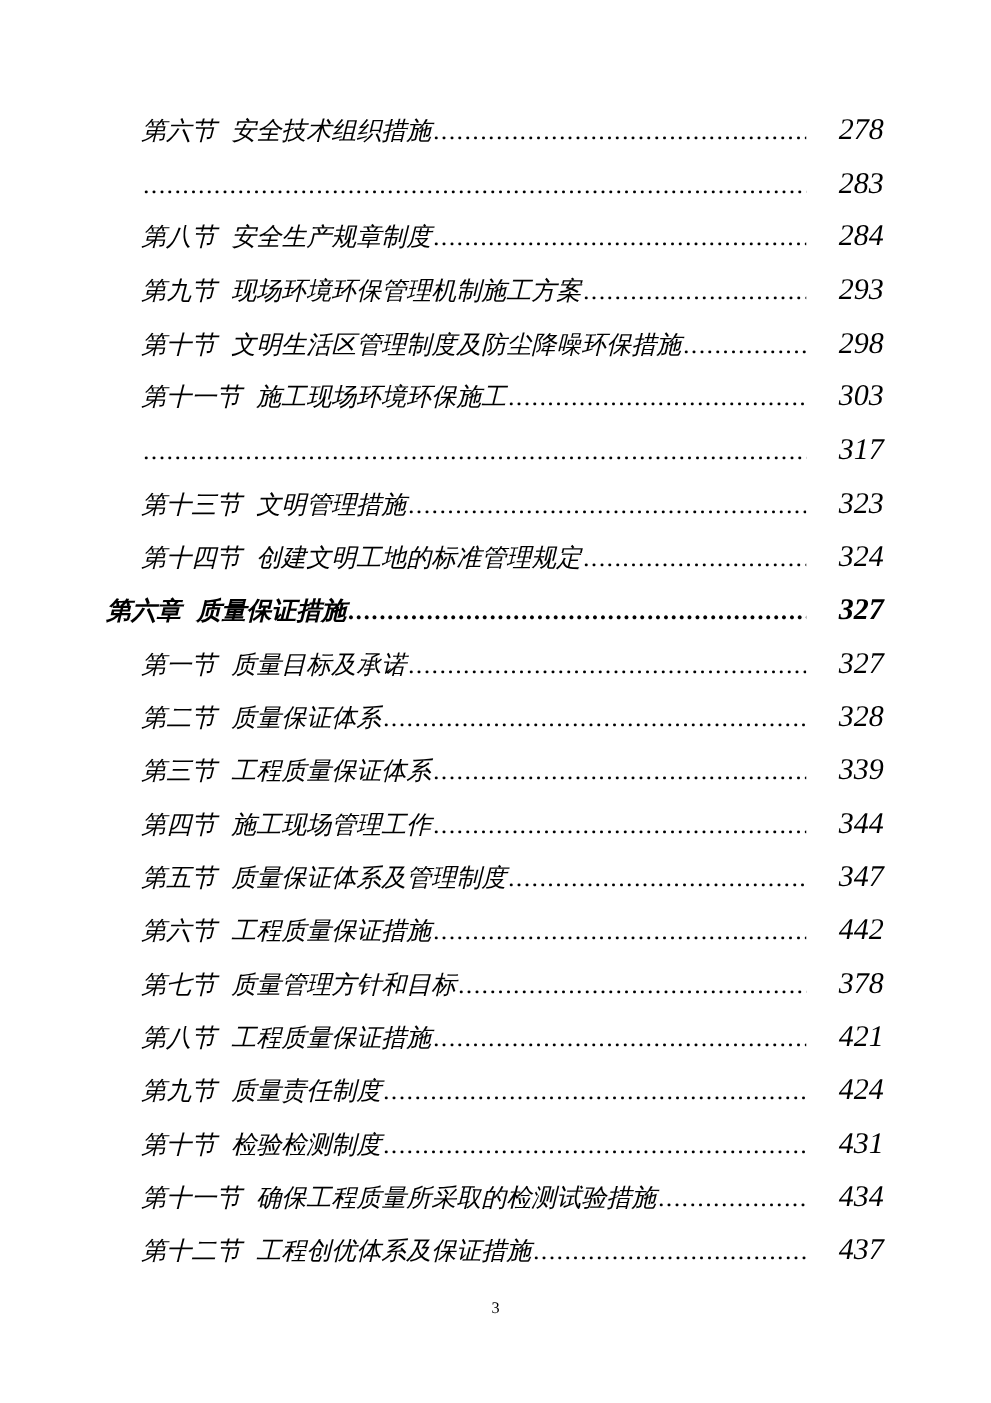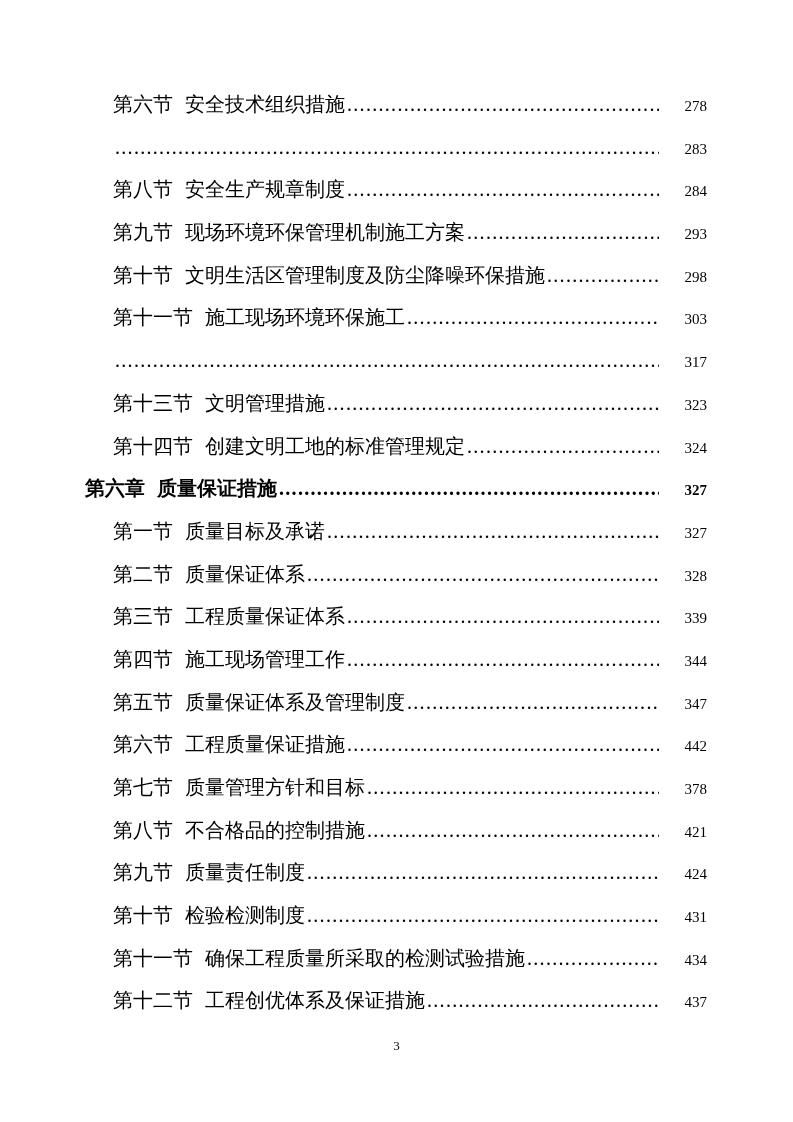--- a/index.html
+++ b/index.html
@@ -27,41 +27,42 @@
     right: 86px;
   }
   .toc-row {
     display: flex;
     align-items: baseline;
     height: 42.7px;
     line-height: 42.7px;
     white-space: nowrap;
     font-size: 20px;
     cursor: pointer;
+    font-style: italic;
   }
   .toc-row.section {
     padding-left: 28px;
   }
   .toc-row.chapter {
     font-weight: bold;
   }
   .toc-title {
     flex: none;
     word-spacing: 7px;
   }
   .toc-leader {
     flex: 1 1 auto;
     overflow: hidden;
     letter-spacing: 1.3px;
     margin-left: 2px;
     min-width: 0;
   }
   .toc-page {
     flex: none;
-    font-size: 15px;
+    font-size: 24px;
     padding-left: 2px;
     margin-left: 24px;
   }
   .footer {
     position: absolute;
     top: 1036px;
     left: 0;
     width: 100%;
     text-align: center;
     font-size: 13px;
@@ -151,21 +152,21 @@
       <span class="toc-title">第六节 工程质量保证措施</span>
       <span class="toc-leader">............................................................................................................................................................................................................................</span>
       <span class="toc-page">442</span>
     </div>
       <div class="toc-row section">
       <span class="toc-title">第七节 质量管理方针和目标</span>
       <span class="toc-leader">............................................................................................................................................................................................................................</span>
       <span class="toc-page">378</span>
     </div>
       <div class="toc-row section">
-      <span class="toc-title">第八节 不合格品的控制措施</span>
+      <span class="toc-title">第八节 工程质量保证措施</span>
       <span class="toc-leader">............................................................................................................................................................................................................................</span>
       <span class="toc-page">421</span>
     </div>
       <div class="toc-row section">
       <span class="toc-title">第九节 质量责任制度</span>
       <span class="toc-leader">............................................................................................................................................................................................................................</span>
       <span class="toc-page">424</span>
     </div>
       <div class="toc-row section">
       <span class="toc-title">第十节 检验检测制度</span>

